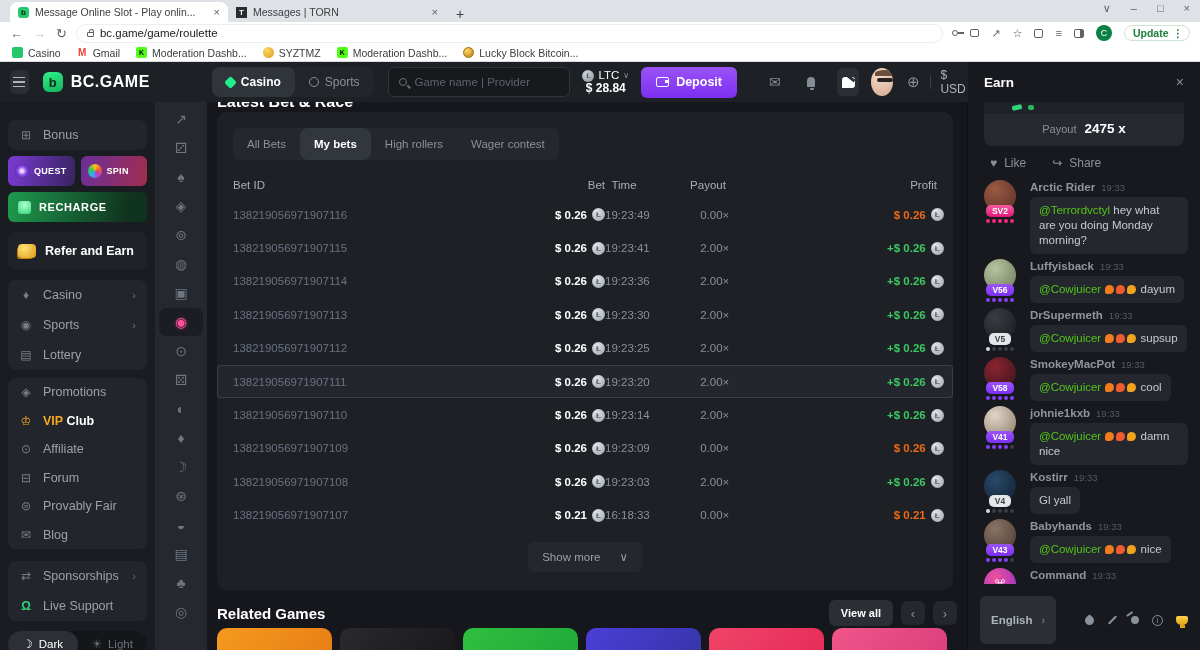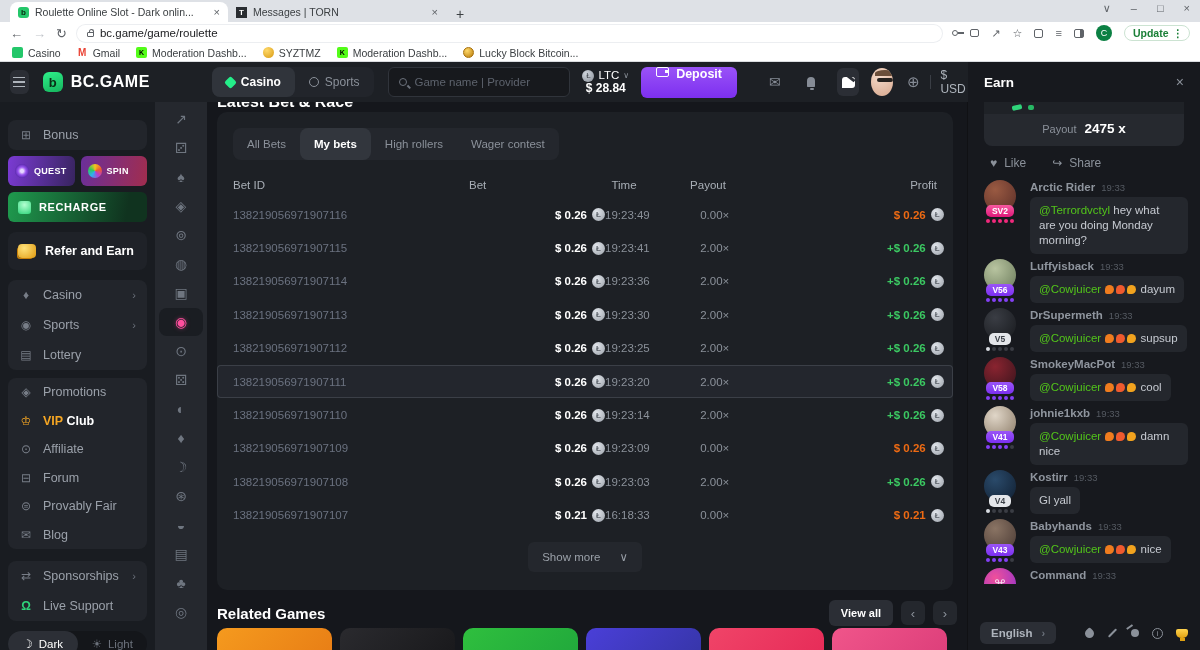--- a/index.html
+++ b/index.html
@@ -58,21 +58,21 @@
   #search { display:flex; align-items:center; gap:8px; margin-left:14px; width:228px; height:30px; background:#17191d; border:1px solid #30343b; border-radius:6px; padding:0 10px; }
   .mag { width:8px; height:8px; border:1.5px solid #6b717b; border-radius:50%; position:relative; flex:none;}
   .mag:after { content:""; position:absolute; left:7px; top:7px; width:4px; height:1.5px; background:#6b717b; transform:rotate(45deg);}
   #search input { background:transparent; border:none; outline:none; color:#aeb4bc; font-size:11.5px; width:100%; font-family:inherit;}
   #search input::placeholder { color:#5d636d; }
   #wallet { margin-left:12px; display:flex; flex-direction:column; align-items:center; line-height:13px;}
   #wallet .r1 { display:flex; align-items:center; gap:4px; font-size:11.5px; color:#fff; }
   .ltc-coin { width:12px; height:12px; border-radius:50%; background:radial-gradient(circle at 35% 30%,#cfd5dc,#8a9099); color:#3a3f46; font-size:8px; display:flex; align-items:center; justify-content:center;}
   #wallet .chev { color:#8b919a; font-size:8px; }
   #wallet .r2 { font-size:12px; font-weight:bold; color:#fff; }
-  #deposit { margin-left:12px; height:31px; padding:0 15px; border-radius:6px; background:linear-gradient(180deg,#9a53f7,#7d2ff0); display:flex; gap:7px; color:#fff; font-weight:bold; font-size:12.5px; }
+  #deposit { margin-left:12px; height:31px; padding:0 15px; border-radius:6px; background:linear-gradient(180deg,#9a53f7,#7d2ff0); display:flex; align-items:center; gap:7px; color:#fff; font-weight:bold; font-size:12.5px; }
   .walletic { width:13px; height:10px; border:1.5px solid #fff; border-radius:2px; position:relative;}
   .walletic:after{ content:""; position:absolute; right:-1px; top:2px; width:4px; height:3px; background:#fff;}
   .hic { color:#868c96; font-size:14px; }
   #mailic { margin-left:32px; }
   .bell { width:11px; height:10px; background:#868c96; border-radius:6px 6px 1px 1px; position:relative; margin-left:26px;}
   .bell:after { content:""; position:absolute; left:3.5px; bottom:-3px; width:4px; height:2px; border-radius:2px; background:#868c96;}
   #chatbtn { width:28px; height:28px; background:#2b2e35; border-radius:6px; margin-left:22px; display:flex; align-items:center; justify-content:center; }
   .sendic { width:13px; height:11px; background:#fff; border-radius:3px 3px 3px 0; position:relative; }
   .sendic:after { content:""; position:absolute; left:2px; top:-1px; width:12px; height:2.5px; background:#2b2e35; transform:rotate(38deg); }
   #avatar { width:28px; height:28px; border-radius:50%; margin-left:12px; background:radial-gradient(circle at 40% 30%,#f3d9c8,#d8a88e); position:relative; overflow:hidden;}
@@ -112,21 +112,21 @@
 
   
   #main { position:absolute; top:102px; left:207px; width:761px; bottom:0; background:#15171c; overflow:hidden; border-right:1px solid #101114;}
   #sectitle { position:absolute; top:-9px; left:10px; font-size:16px; font-weight:bold; color:#fff; }
   #betcard { position:absolute; top:10px; left:10px; width:736px; height:478px; background:#1d2025; border-radius:10px; }
   #tabsbar { display:flex; margin:16px 0 0 16px; background:#24272d; border-radius:8px; width:fit-content; }
   .btab { padding:10px 14px; font-size:11.5px; color:#8b919a; border-radius:8px; }
   .btab.active { background:#32363d; color:#fff; font-weight:bold; }
   .tgrid { display:grid; grid-template-columns: 236px 136px 1fr 130px 164px; align-items:center; padding:0 16px; }
   #thead { margin-top:12px; height:26px; color:#a8aeb6; font-size:11.5px; }
-  .c1 { text-align:left; } .c2 { } .c3 { text-align:center; } .c4 { text-align:center; } .c5 { text-align:right; }
+  .c1 { text-align:left; } .c2 { text-align:right; } .c3 { text-align:center; } .c4 { text-align:center; } .c5 { text-align:right; }
   .trow { height:33.4px; font-size:11.5px; }
   .trow.hl { background:#23262d; box-shadow:inset 0 0 0 1px #3b3f47; border-radius:4px; }
   .tid { color:#6b7280; }
   .tbet { color:#fff; font-weight:bold; display:flex; justify-content:flex-end; align-items:center; gap:5px;}
   .ttime,.tpayout { color:#8b919a; }
   .tprofit { font-weight:bold; display:flex; justify-content:flex-end; align-items:center; gap:5px;}
   .tprofit.win { color:#3bc862; } .tprofit.loss { color:#ed6a13; }
   .coin { width:13px; height:13px; border-radius:50%; background:radial-gradient(circle at 35% 30%,#e2e6ec,#9aa0a8); color:#5a6068; font-size:8px; font-weight:bold; display:flex; align-items:center; justify-content:center; font-style:normal; flex:none;}
   #showmore { margin:10px auto 0; width:fit-content; display:flex; align-items:center; gap:19px; background:#24272d; border-radius:6px; padding:8px 14px; color:#9aa0a8; font-size:11.5px;}
   #relrow { position:absolute; top:498px; left:10px; width:740px; display:flex; align-items:center; }
@@ -168,40 +168,40 @@
   .mtime { font-size:9.5px; color:#555a62; }
   .bubble { margin-top:4px; background:#24272d; border-radius:6px; padding:6px 9px; font-size:11.5px; color:#c6cad1; width:fit-content; max-width:172px; line-height:15px;}
   .mention { color:#52c41a; }
   .fruit { display:inline-block; width:9px; height:9px; border-radius:50% 50% 50% 2px; margin:0 1px; vertical-align:-1px; }
   #chatinput { position:absolute; bottom:36px; left:12px; right:12px; height:30px; background:#24272d; border-radius:6px; display:flex; align-items:center; padding:0 10px; gap:8px;}
   #chatinput input { flex:1; background:transparent; border:none; outline:none; color:#c6cad1; font-size:12px; font-family:inherit;}
   #chatinput input::placeholder { color:#6a717b; }
   .gific { border:1px solid #8b919a; border-radius:3px; color:#8b919a; font-size:6.5px; font-weight:bold; padding:1.5px 2px;}
   .smile { color:#8b919a; font-size:13px; }
   #chatfoot { position:absolute; bottom:6px; left:12px; right:12px; display:flex; align-items:center; }
-  #langbtn { background:#2b2e35; border-radius:6px; padding:5px 11px; display:flex; gap:9px; align-items:center; color:#aeb4bc; font-size:11.5px; font-weight:bold;}
+  #langbtn { background:#2b2e35; border-radius:6px; padding:18px 11px; display:flex; gap:9px; align-items:center; color:#aeb4bc; font-size:11.5px; font-weight:bold;}
   #langbtn .schev { font-size:11px; color:#6b717b;}
   #footicons { margin-left:auto; display:flex; gap:13px; align-items:center; }
   .fi { position:relative; }
   .i-drop { width:9px; height:9px; background:#8b919a; border-radius:50% 2px 50% 50%; transform:rotate(-45deg); }
   .i-pen { width:11px; height:2px; background:#8b919a; transform:rotate(-45deg); border-radius:1px; }
   .i-comet { width:8px; height:8px; background:#8b919a; border-radius:50%; position:relative;}
   .i-comet:after { content:""; position:absolute; left:-5px; top:-3px; width:7px; height:1.5px; background:#8b919a; transform:rotate(-35deg);}
   .i-info { width:11px; height:11px; border:1.5px solid #8b919a; border-radius:50%; color:#8b919a; font-size:8px; display:flex; align-items:center; justify-content:center;}
   .i-trophy { width:12px; height:9px; background:linear-gradient(#ffd34e,#e0a112); border-radius:2px 2px 5px 5px; position:relative;}
   .i-trophy:after { content:""; position:absolute; left:3.5px; bottom:-3px; width:5px; height:3px; background:#e0a112;}
 </style>
 </head>
 <body>
 
 <div id="chrome">
   <div id="tabstrip">
     <div class="tab active">
       <span class="fav-bc">b</span>
-      <span class="title">Roulette Online Slot - Dark onlin...</span>
+      <span class="title">Message Online Slot - Play onlin...</span>
       <span class="tab-x">×</span>
     </div>
     <div class="tab">
       <span class="fav-torn">T</span>
       <span class="title">Messages | TORN</span>
       <span class="tab-x">×</span>
     </div>
     <span class="newtab">+</span>
     <div id="wincontrols">
       <span>∨</span>

